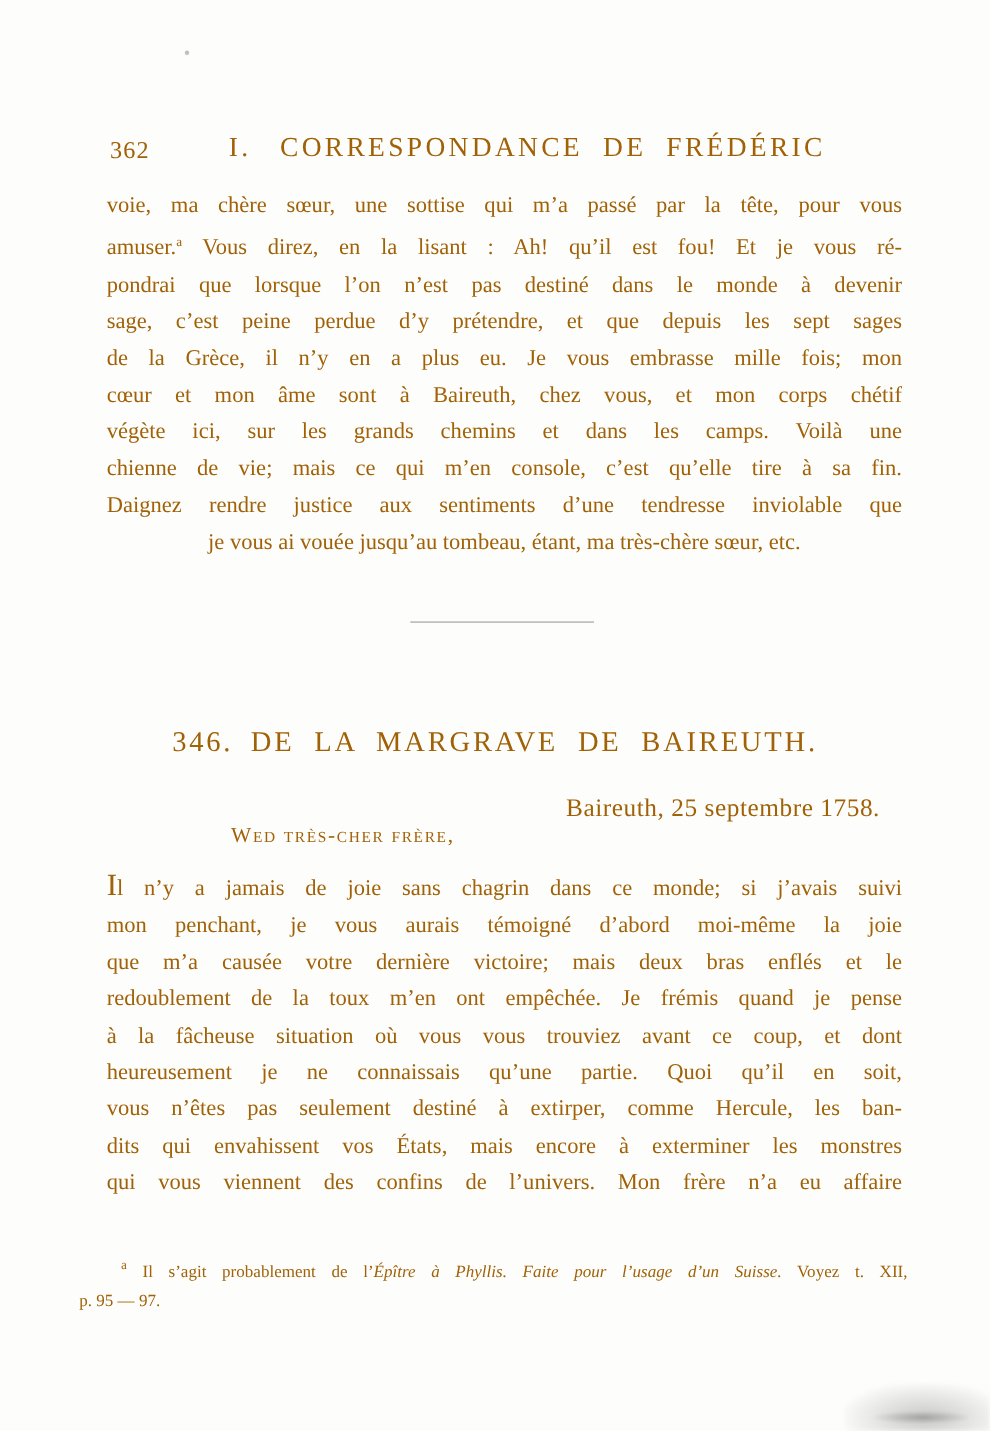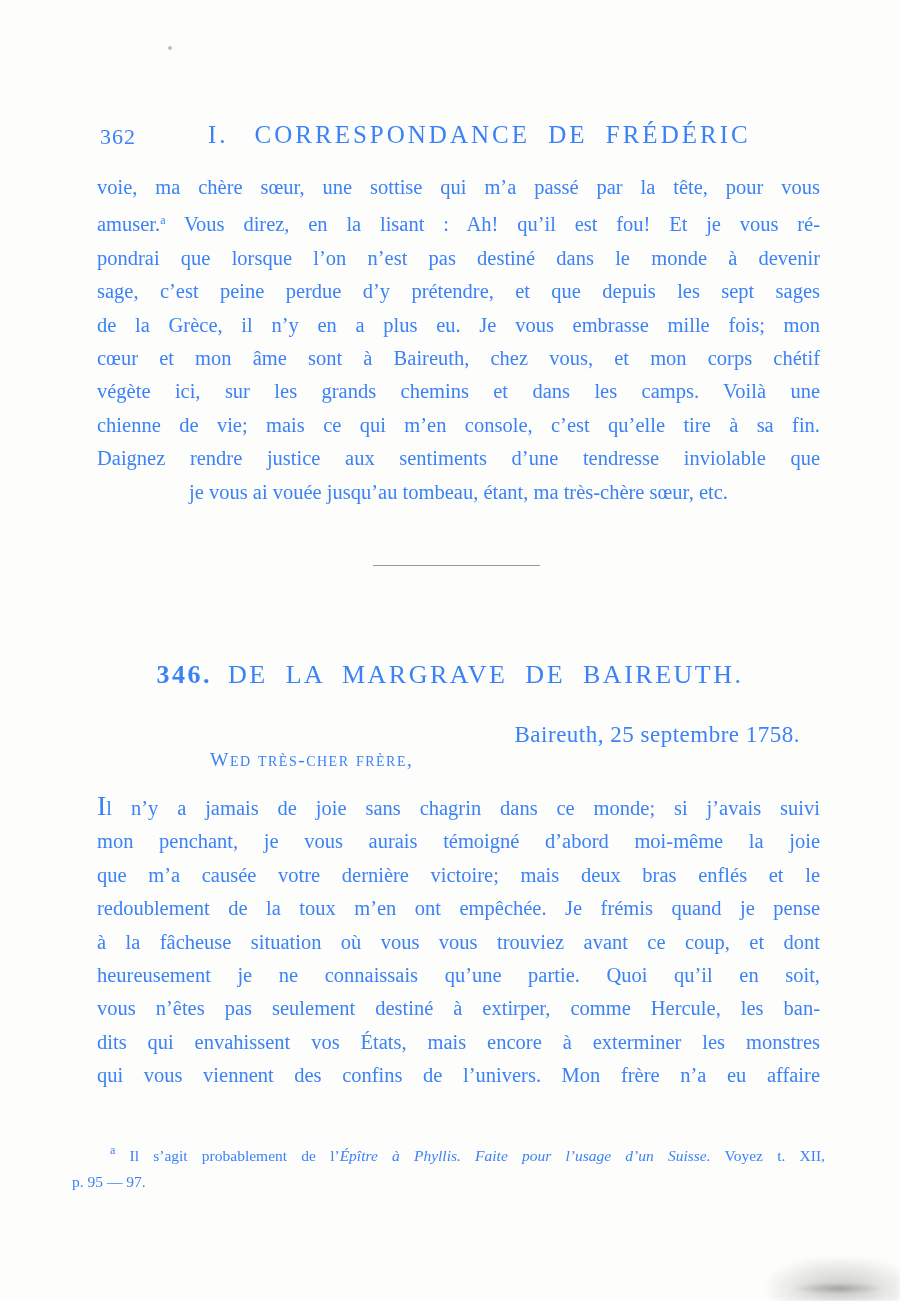--- a/index.html
+++ b/index.html
@@ -2,21 +2,21 @@
 <html><head>
 <meta charset="utf-8">
 <style>
   html, body { margin:0; padding:0; background:#e9e9e9; }
   #page {
     position:relative;
     width:900px; height:1301px;
     background:#fdfdfc;
     overflow:hidden;
     font-family:"Liberation Serif", serif;
-    color:#3b82f6;
+    color:#a16207;
   }
   
   .running-header { position:absolute; top:121px; left:98px; width:720px; height:32px; }
   .page-number { position:absolute; left:2px; top:3px; font-size:22px; letter-spacing:1px; }
   .running-title {
     position:absolute; left:110px; right:12px; top:0; text-align:left;
     font-size:25px; letter-spacing:3px; word-spacing:9px; white-space:nowrap;
   }
   .running-title .numeral { margin-right:26px; }
 
@@ -34,21 +34,21 @@
   .initial-cap { font-size:28px; }
 
   
   .divider { position:absolute; left:373px; top:565px; width:167px; height:1px; background:#9b9b98; }
 
   
   .letter-heading {
     position:absolute; top:660px; left:0; width:900px; text-align:center;
     font-size:26px; letter-spacing:2.5px; word-spacing:9px; white-space:nowrap;
   }
-  .letter-heading .letter-number { margin-right:16px;font-weight:bold; }
+  .letter-heading .letter-number { margin-right:16px; }
 
   .dateline {
     position:absolute; top:722px; left:0; width:800px; text-align:right;
     font-size:23px; letter-spacing:0.5px;
   }
   .salutation {
     position:absolute; top:749px; left:210px;
     font-size:19.5px; font-variant:small-caps; letter-spacing:1.5px;
   }
 

